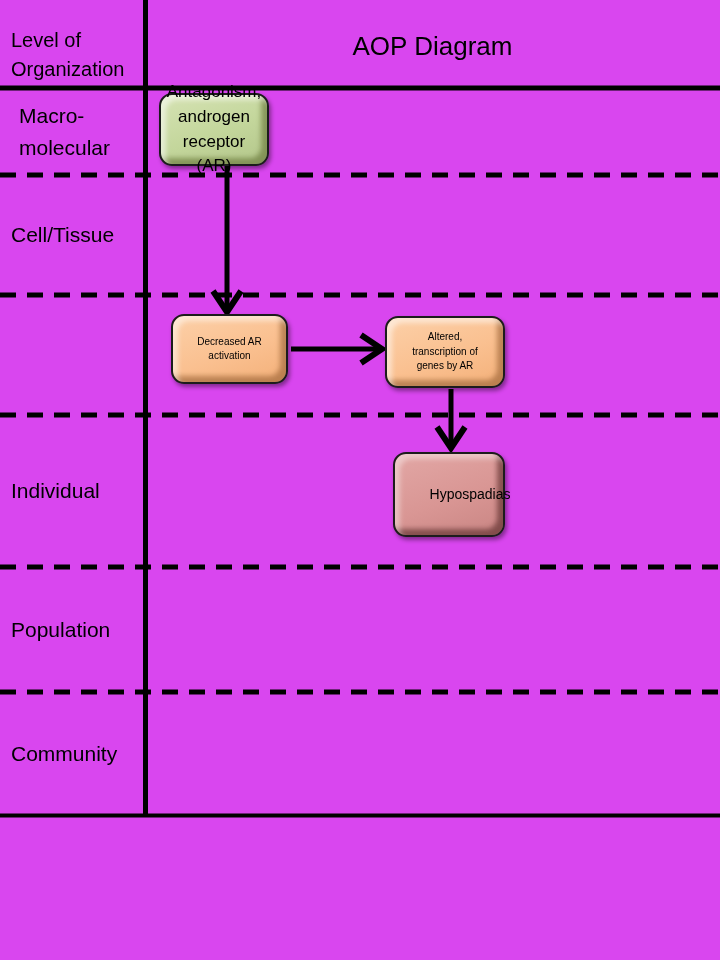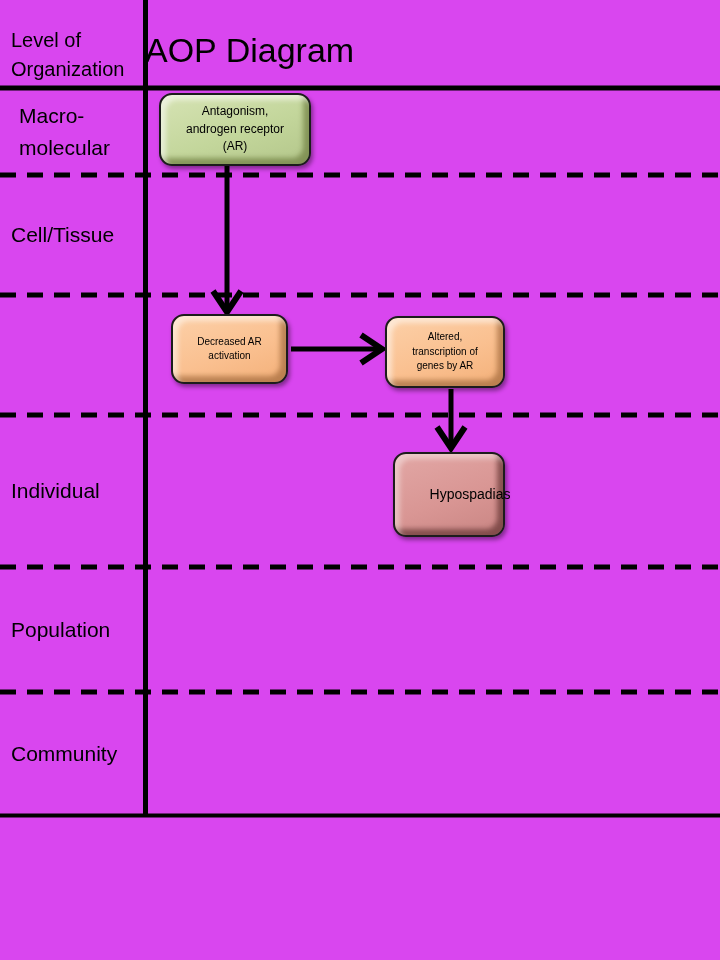--- a/index.html
+++ b/index.html
@@ -13,21 +13,21 @@
     overflow: hidden;
   }
   .lines-svg { position: absolute; left: 0; top: 0; width: 720px; height: 960px; }
 
   .col-header {
     position: absolute; left: 11px; top: 26px; width: 128px;
     font-size: 20px; line-height: 1.45; white-space: pre-line;
   }
   .title {
     position: absolute; left: 145px; top: 31px; width: 575px;
-    text-align: left; font-size: 34px;
+    text-align: center; font-size: 26px;
   }
   .row-label {
     position: absolute; left: 0; width: 140px;
     display: flex; align-items: center;
     padding-left: 11px; box-sizing: border-box;
     font-size: 21px; line-height: 1.5; white-space: pre-line;
   }
   .row-macro      { top: 88px;  height: 87px;  padding-left: 19px; }
   .row-cell       { top: 175px; height: 120px; text-align: center; }
   .row-organ      { top: 295px; height: 120px; }
@@ -36,22 +36,22 @@
   .row-community  { top: 692px; height: 123px; }
 
   .node {
     position: absolute;
     display: flex; align-items: center; justify-content: center;
     text-align: center; white-space: pre-line;
     border: 2px solid #1c1c1c; border-radius: 13px;
     box-sizing: border-box;
   }
   .node-green {
-    left: 159px; top: 93px; width: 152px; height: 73px;
-    font-size: 12px; line-height: 1.45;
+    left: 159px; top: 93px; width: 110px; height: 73px;
+    font-size: 17px; line-height: 1.45;
     background: linear-gradient(160deg, #d6e3b4 0%, #c3d69b 55%, #b3c68a 100%);
     box-shadow: 2px 3px 4px rgba(0,0,0,0.40),
                 inset 5px 5px 5px rgba(255,255,255,0.55),
                 inset -6px -6px 5px rgba(104,120,58,0.65);
   }
   .node-orange {
     background: linear-gradient(160deg, #fcd0a8 0%, #fac090 55%, #f3b079 100%);
     box-shadow: 2px 3px 4px rgba(0,0,0,0.40),
                 inset 5px 5px 5px rgba(255,255,255,0.50),
                 inset -6px -6px 5px rgba(150,95,50,0.60);

